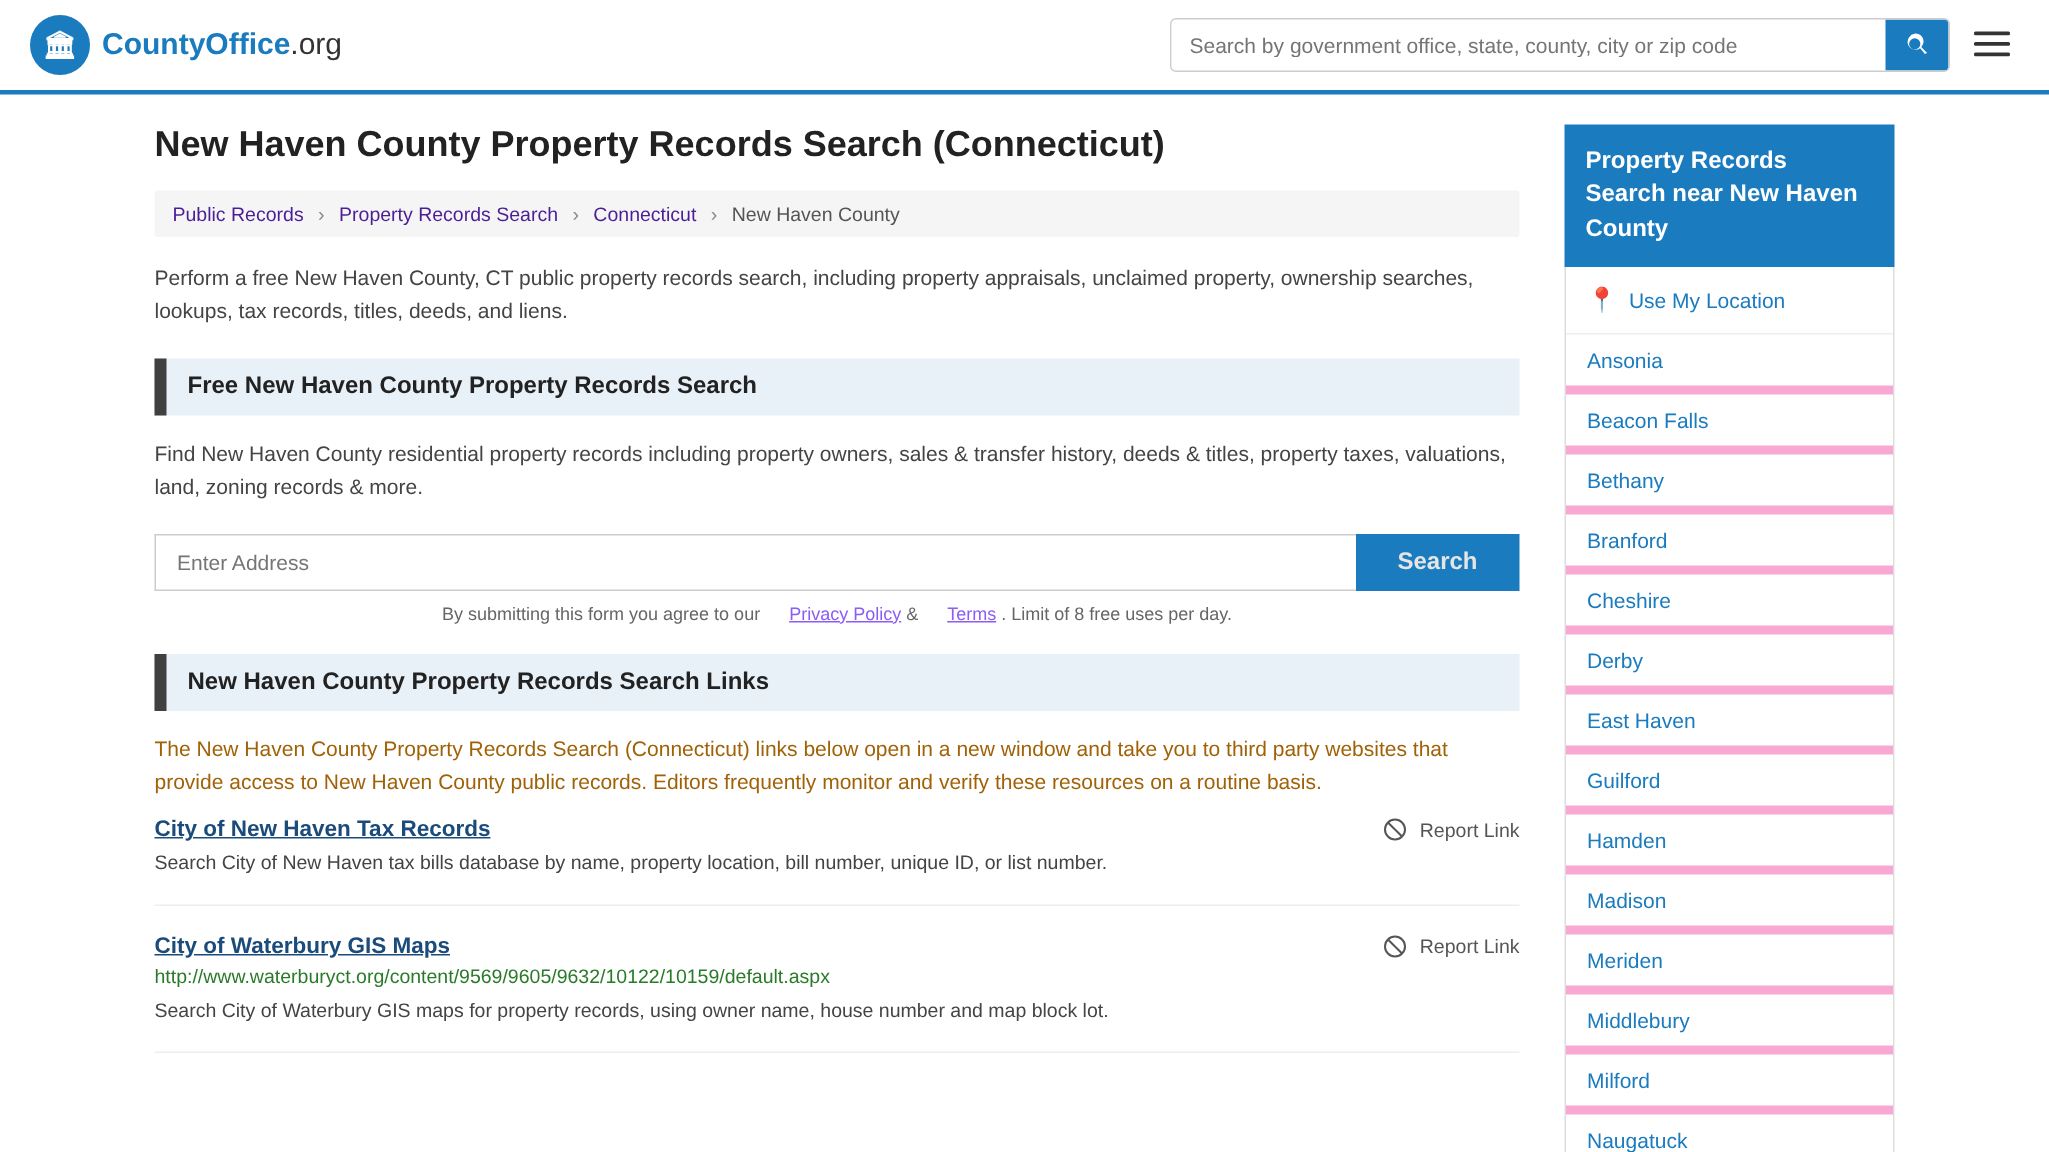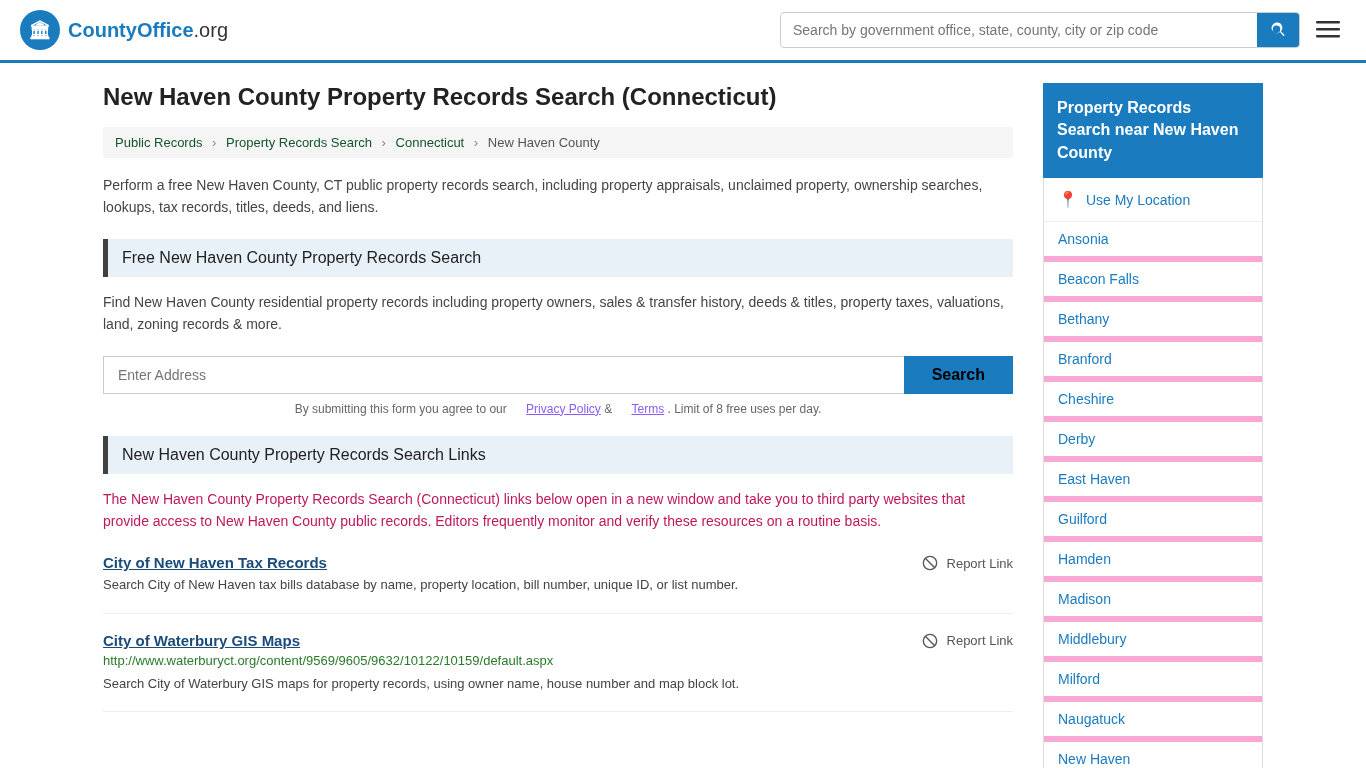--- a/index.html
+++ b/index.html
@@ -106,42 +106,42 @@
     
     .breadcrumb {
       font-size: 13px;
       color: #555;
       margin-bottom: 16px;
       background: #f5f5f5;
       padding: 8px 12px;
       border-radius: 2px;
     }
     .breadcrumb a {
-      color: #14532d;
+      color: #4c1d95;
       text-decoration: none;
     }
     .breadcrumb .sep { margin: 0 6px; color: #888; }
 
     
     .description {
       font-size: 14px;
       color: #444;
       line-height: 1.6;
       margin-bottom: 20px;
     }
 
     
     .section-header {
       background: #e8f0f8;
       padding: 10px 14px;
       font-size: 16px;
-      font-weight: normal;
+      font-weight: bold;
       color: #222;
       margin-bottom: 14px;
-      border-left: 5px solid #404040;
+      border-left: 8px solid #404040;
     }
 
     
     .address-search-section {
       margin-bottom: 20px;
     }
     .address-search-row {
       display: flex;
       gap: 0;
       margin-bottom: 8px;
@@ -150,21 +150,21 @@
       flex: 1;
       padding: 10px 14px;
       font-size: 14px;
       border: 1px solid #ccc;
       border-right: none;
       outline: none;
       color: #666;
     }
     .search-btn {
       background: #1a7bbf;
-      color: #000000;
+      color: #e5e5e5;
       border: none;
       padding: 10px 28px;
       font-size: 16px;
       font-weight: bold;
       cursor: pointer;
     }
     .form-disclaimer {
       font-size: 12px;
       color: #666;
       text-align: center;
@@ -172,23 +172,23 @@
     .form-disclaimer a {
       color: #8b5cf6;
       text-decoration: underline;
       margin-left: 16px;
     }
 
     
     .links-section { margin-top: 20px; }
     .links-description {
       font-size: 14px;
-      color: #be185d;
+      color: #a16207;
       line-height: 1.6;
-      margin-bottom: 22px;
+      margin-bottom: 12px;
     }
     .share-text {
       font-size: 14px;
       color: #444;
       margin-bottom: 16px;
     }
     .share-text a {
       color: #1a7bbf;
       text-decoration: underline;
     }
@@ -418,20 +418,23 @@
         <li>
             <a href="#">Guilford</a>
           </li>
         <li>
             <a href="#">Hamden</a>
           </li>
         <li>
             <a href="#">Madison</a>
           </li>
         <li>
+            <a href="#">Meriden</a>
+          </li>
+        <li>
             <a href="#">Middlebury</a>
           </li>
         <li>
             <a href="#">Milford</a>
           </li>
         <li>
             <a href="#">Naugatuck</a>
           </li>
         <li>
             <a href="#">New Haven</a>

